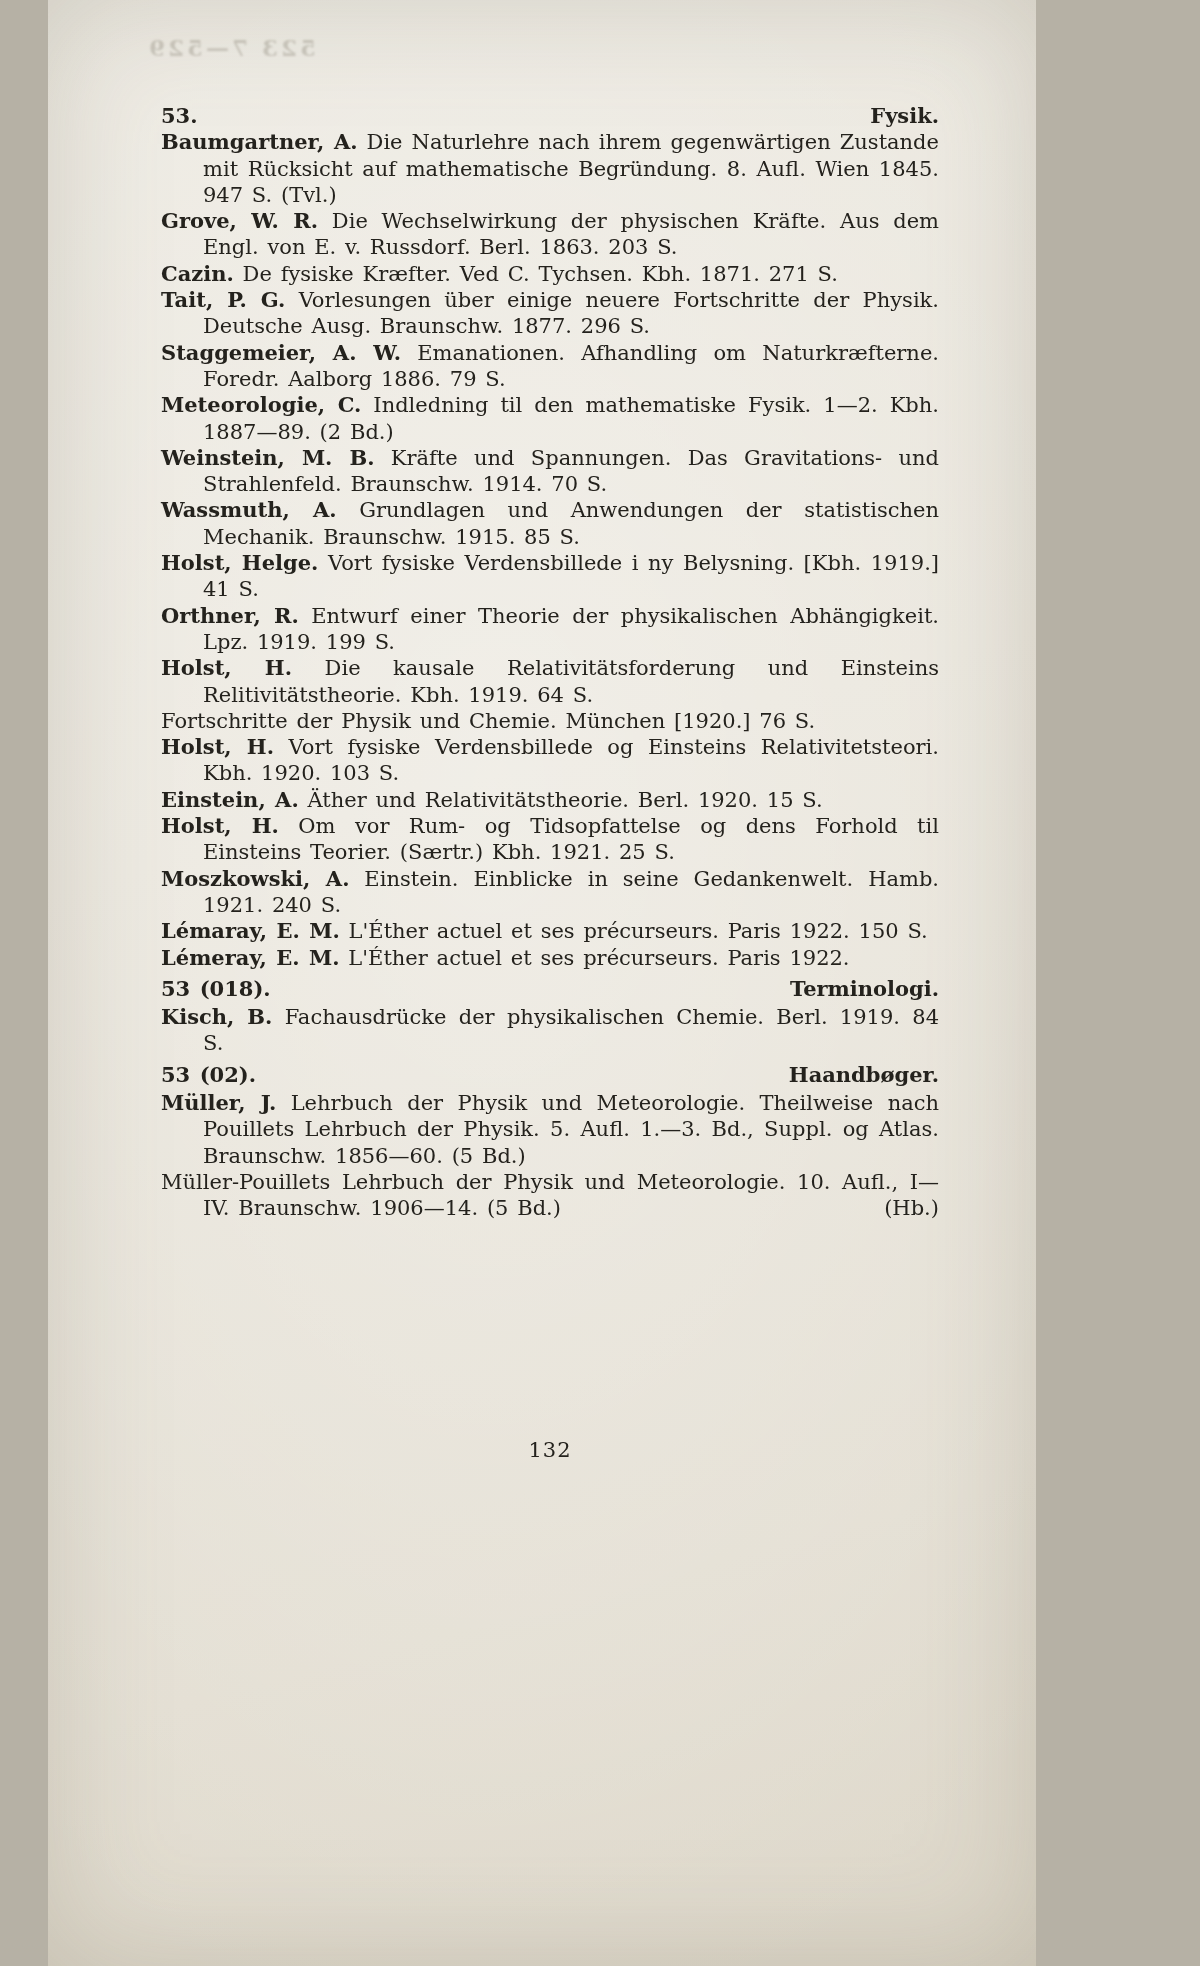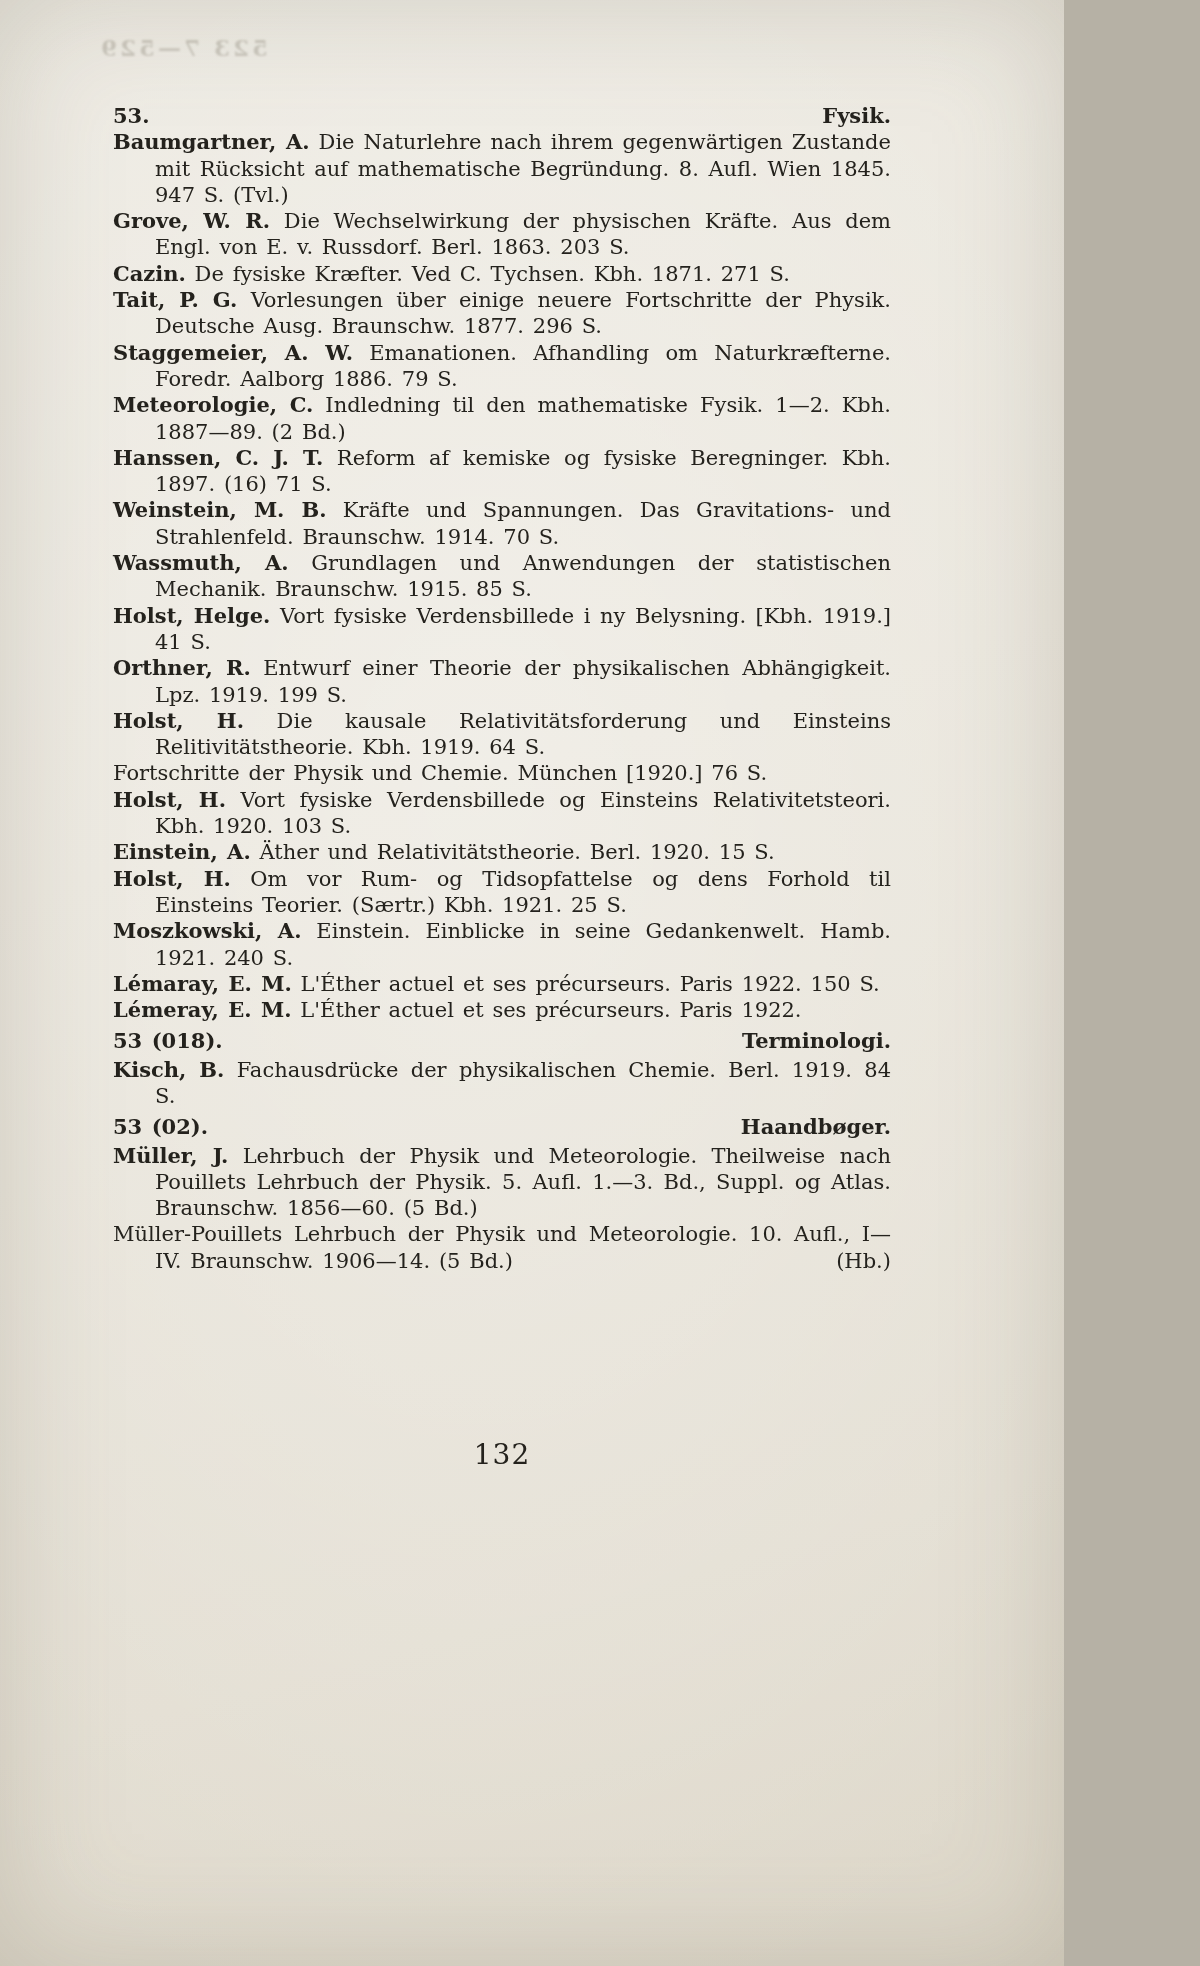--- a/index.html
+++ b/index.html
@@ -4,29 +4,30 @@
 <style>
   html, body {
     margin: 0;
     padding: 0;
     width: 1200px;
     height: 1966px;
     background: #b6b1a5;
   }
   .page {
     position: relative;
-    width: 1064px;
+    width: 988px;
     height: 1966px;
     overflow: hidden;
     background:
       radial-gradient(ellipse 140% 110% at 45% 40%, rgba(255,255,255,0.35), rgba(255,255,255,0) 60%),
       linear-gradient(165deg, #edeae2 0%, #e9e5db 40%, #e3ded2 78%, #ddd7c9 100%);
     box-shadow: inset 0 0 120px rgba(120,110,90,0.25);
     font-family: "DejaVu Serif", "Liberation Serif", serif;
     color: #24221d;
+    margin-left: 48px;
   }
   
   .ghost {
     position: absolute;
     top: 34px;
     left: 98px;
     font-size: 23px;
     font-weight: bold;
     letter-spacing: 3px;
     color: #8f897b;
@@ -67,21 +68,21 @@
     right: 0;
     bottom: 0;
     text-indent: 0;
   }
   .pagenum {
     position: absolute;
     top: 1438px;
     left: 113px;
     width: 778px;
     text-align: center;
-    font-size: 28px;
+    font-size: 21px;
     letter-spacing: 1px;
   }
 </style>
 </head>
 <body>
 
 <div class="page">
   <div class="ghost">523 7—529</div>
   <div class="textblock">
   <div class="heading">
@@ -94,21 +95,20 @@
   <p class="entry"><b class="author">Grove, W. R.</b><span class="etext"> Die Wechselwirkung der physischen Kräfte. Aus dem Engl. von E. v. Russdorf. Berl. 1863. 203 S.</span></p>
 
   <p class="entry"><b class="author">Cazin.</b><span class="etext"> De fysiske Kræfter. Ved C. Tychsen. Kbh. 1871. 271 S.</span></p>
 
   <p class="entry"><b class="author">Tait, P. G.</b><span class="etext"> Vorlesungen über einige neuere Fortschritte der Physik. Deutsche Ausg. Braunschw. 1877. 296 S.</span></p>
 
   <p class="entry"><b class="author">Staggemeier, A. W.</b><span class="etext"> Emanationen. Afhandling om Naturkræfterne. Foredr. Aalborg 1886. 79 S.</span></p>
 
   <p class="entry"><b class="author">Meteorologie, C.</b><span class="etext"> Indledning til den mathematiske Fysik. 1—2. Kbh. 1887—89. (2 Bd.)</span></p>
 
-  <p class="entry"><b class="author">Hanssen, C. J. T.</b><span class="etext"> Reform af kemiske og fysiske Beregninger. Kbh. 1897. (16) 71 S.</span></p>
 
   <p class="entry"><b class="author">Weinstein, M. B.</b><span class="etext"> Kräfte und Spannungen. Das Gravitations- und Strahlenfeld. Braunschw. 1914. 70 S.</span></p>
 
   <p class="entry"><b class="author">Wassmuth, A.</b><span class="etext"> Grundlagen und Anwendungen der statistischen Mechanik. Braunschw. 1915. 85 S.</span></p>
 
 
   <p class="entry"><b class="author">Holst, Helge.</b><span class="etext"> Vort fysiske Verdensbillede i ny Belysning. [Kbh. 1919.] 41 S.</span></p>
 
   <p class="entry"><b class="author">Orthner, R.</b><span class="etext"> Entwurf einer Theorie der physikalischen Abhängigkeit. Lpz. 1919. 199 S.</span></p>
 

